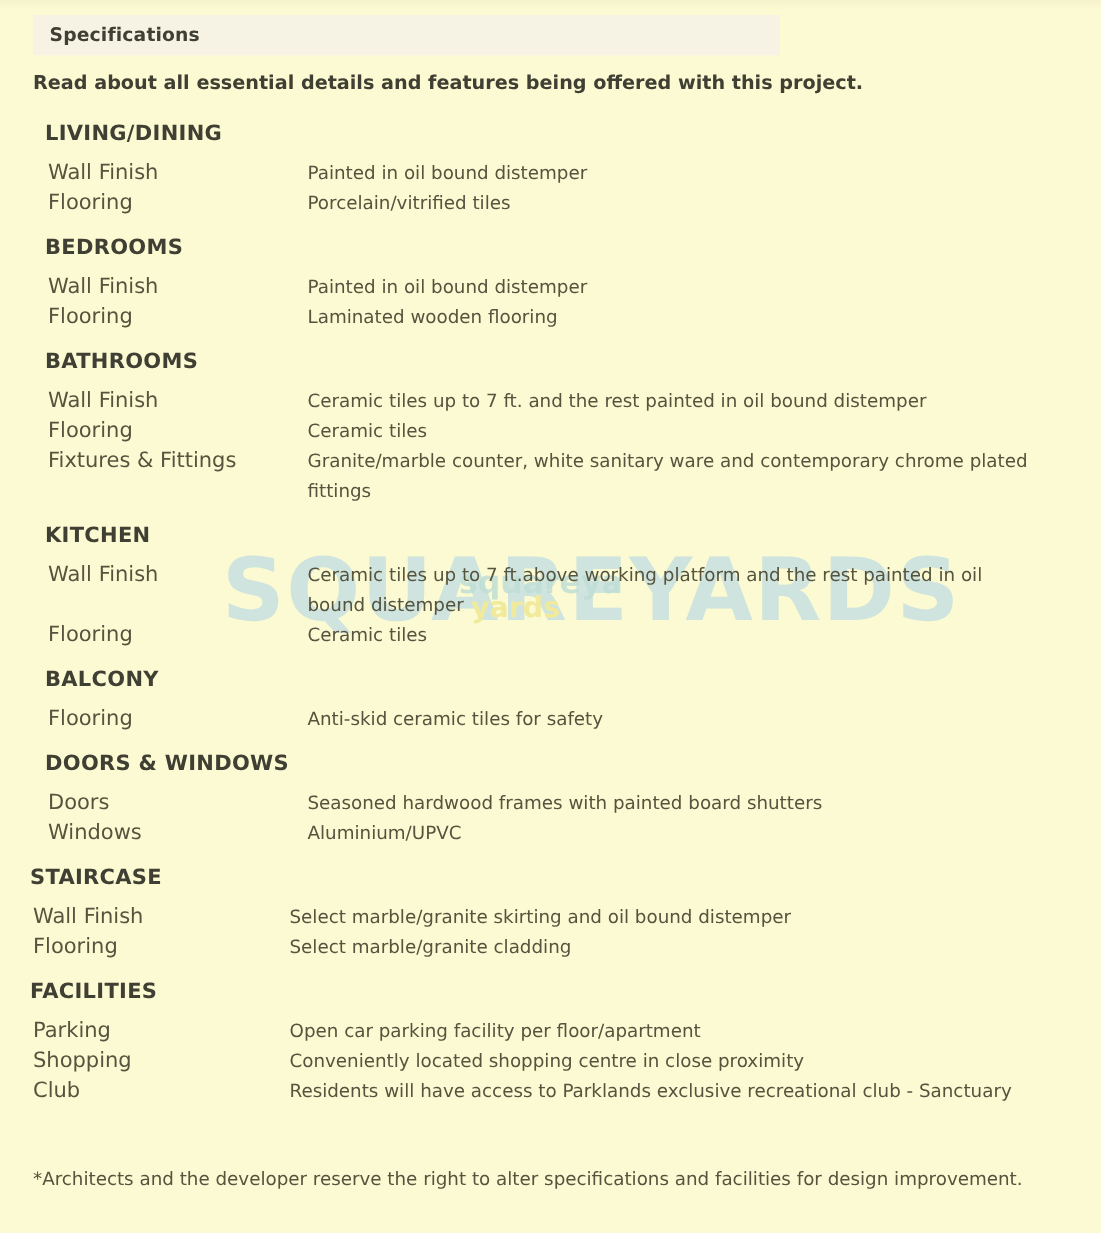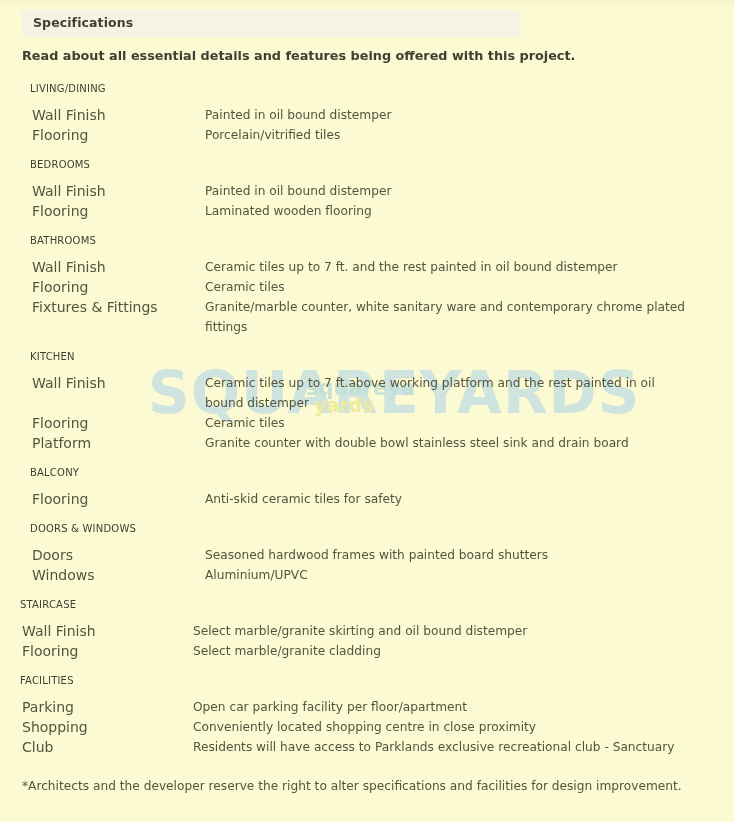--- a/index.html
+++ b/index.html
@@ -108,22 +108,22 @@
     position: absolute;
     left: 0;
     top: 82px;
     width: 734px;
   }
 
   .section {
     position: relative;
   }
   .section-title {
-    font-size: 10px;
-    font-weight: normal;
+    font-size: 14px;
+    font-weight: bold;
     color: #3f3f33;
     letter-spacing: 0.2px;
     margin: 0 0 9px 30px;
     line-height: 14px;
   }
   .section.shifted .section-title {
     margin-left: 20px;
   }
   .row {
     position: relative;
@@ -230,24 +230,20 @@
         <div class="section">
           <div class="section-title">KITCHEN</div>
           <div class="row">
             <span class="row-label">Wall Finish</span>
             <span class="row-value">Ceramic tiles up to 7 ft.above working platform and the rest painted in oil bound distemper</span>
           </div>
           <div class="row">
             <span class="row-label">Flooring</span>
             <span class="row-value">Ceramic tiles</span>
           </div>
-          <div class="row">
-            <span class="row-label">Platform</span>
-            <span class="row-value">Granite counter with double bowl stainless steel sink and drain board</span>
-          </div>
         </div>
         <div class="section-gap"></div>
         <div class="section">
           <div class="section-title">BALCONY</div>
           <div class="row">
             <span class="row-label">Flooring</span>
             <span class="row-value">Anti-skid ceramic tiles for safety</span>
           </div>
         </div>
         <div class="section-gap"></div>

